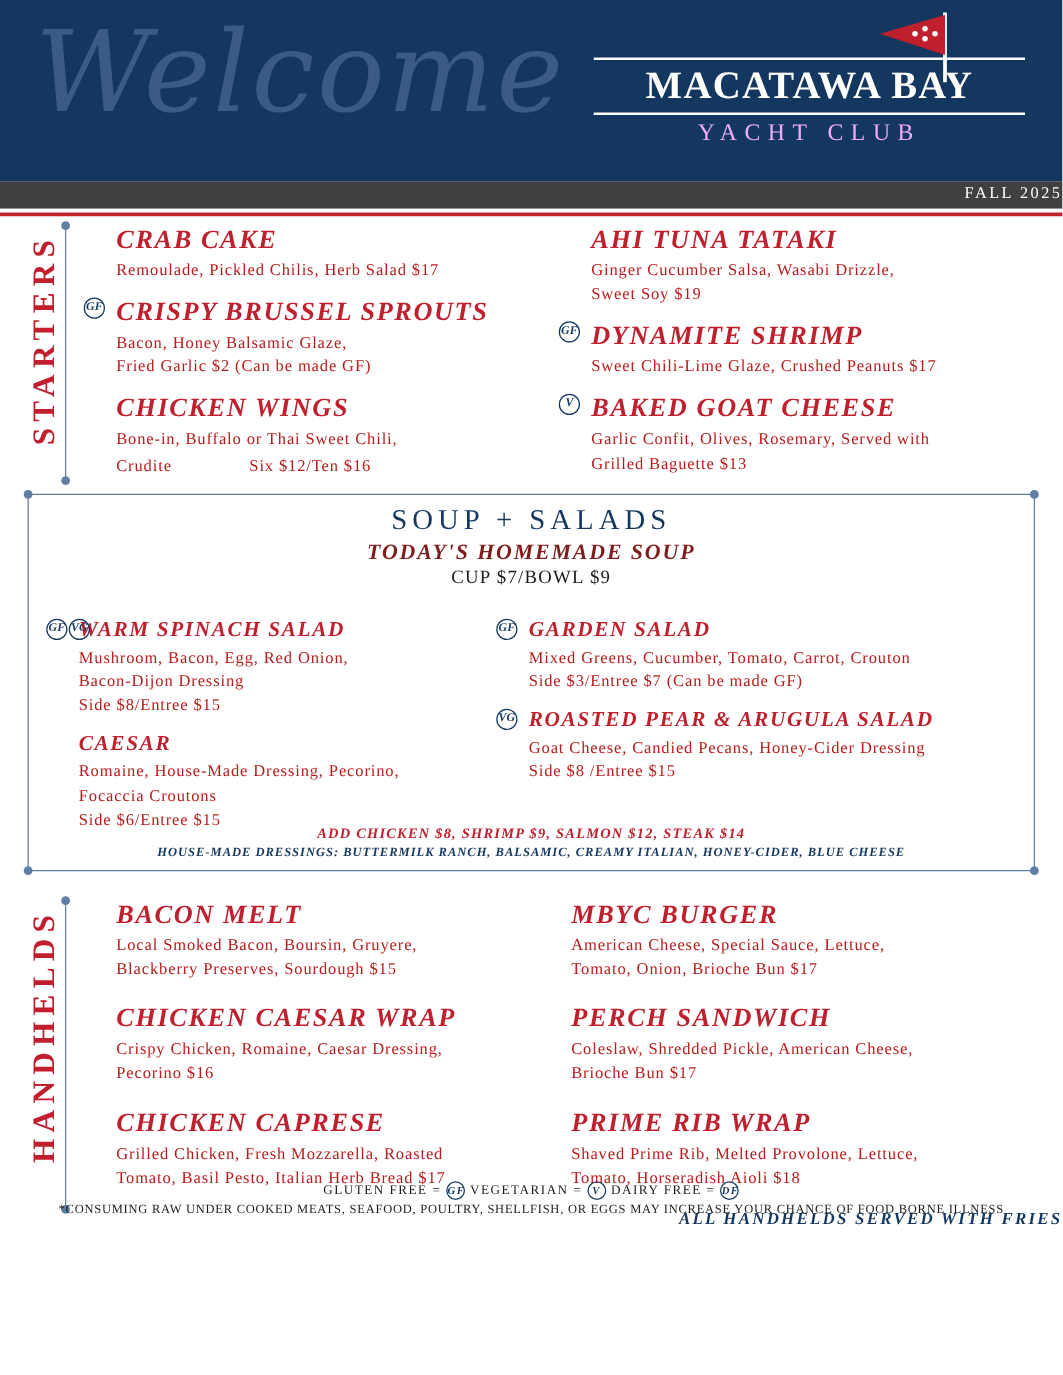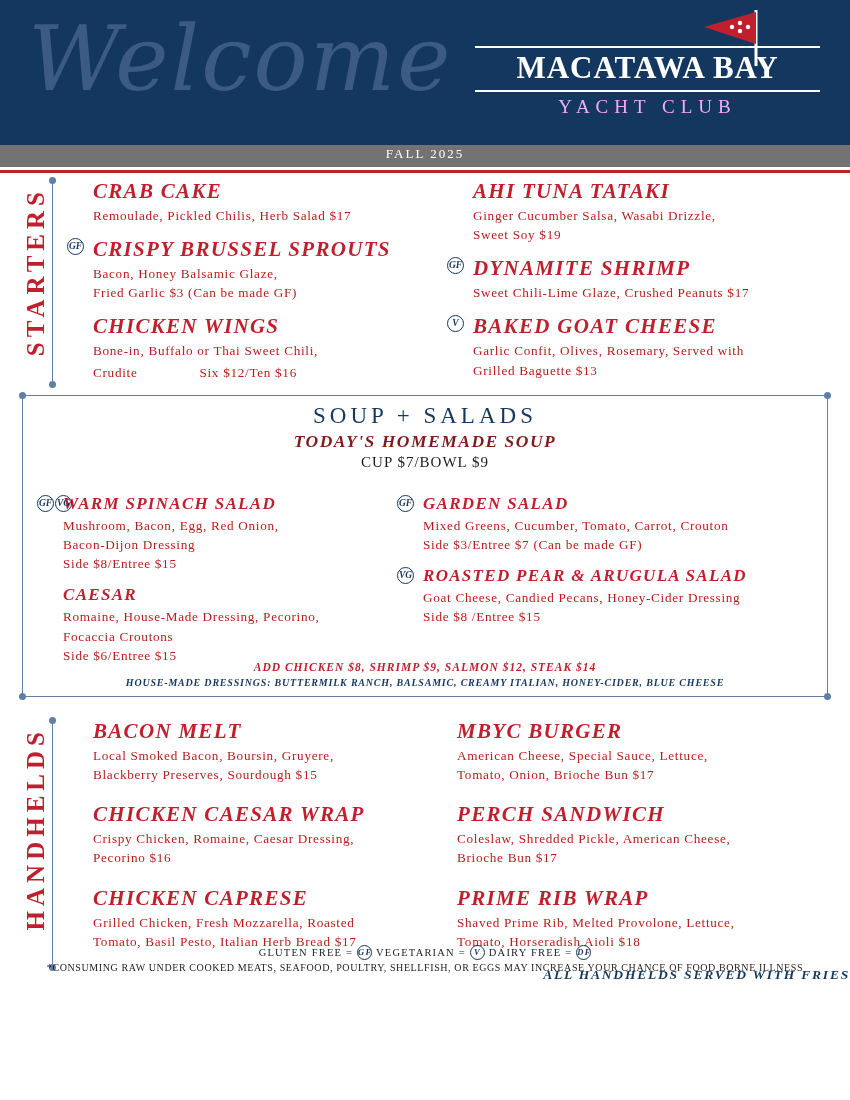--- a/index.html
+++ b/index.html
@@ -67,23 +67,23 @@
   }
   .burgee {
     position: absolute;
     right: 88px;
     top: 8px;
     width: 72px;
     height: 58px;
   }
   .fall-bar {
     height: 22px;
-    background: #737373;
+    background: #404040;
     color: #ffffff;
-    text-align: center;
+    text-align: right;
     font-size: 13px;
     letter-spacing: 2px;
     font-family: "Liberation Serif", serif;
     line-height: 18px;
   }
   .red-rule {
     height: 3px;
     background: #c0202e;
   }
   .white-gap {
@@ -357,21 +357,21 @@
       <div class="dish">
         <div class="item-name">CRAB CAKE</div>
         <div class="item-desc">Remoulade, Pickled Chilis, Herb Salad $17</div>
       </div>
       <div class="dish">
         <div class="diet-badges">
           <span class="badge">GF</span>
         </div>
         <div class="item-name">CRISPY BRUSSEL SPROUTS</div>
         <div class="item-desc" style="white-space:pre-line">Bacon, Honey Balsamic Glaze,
-Fried Garlic $3 (Can be made GF)</div>
+Fried Garlic $2 (Can be made GF)</div>
       </div>
       <div class="dish">
         <div class="item-name">CHICKEN WINGS</div>
         <div class="item-desc" style="margin-bottom:2px">
           <span>Bone-in, Buffalo or Thai Sweet Chili,</span>
         </div>
         <div class="item-desc">
           <span>Crudite</span><span class="price-right">Six $12/Ten $16</span>
         </div>
       </div>

